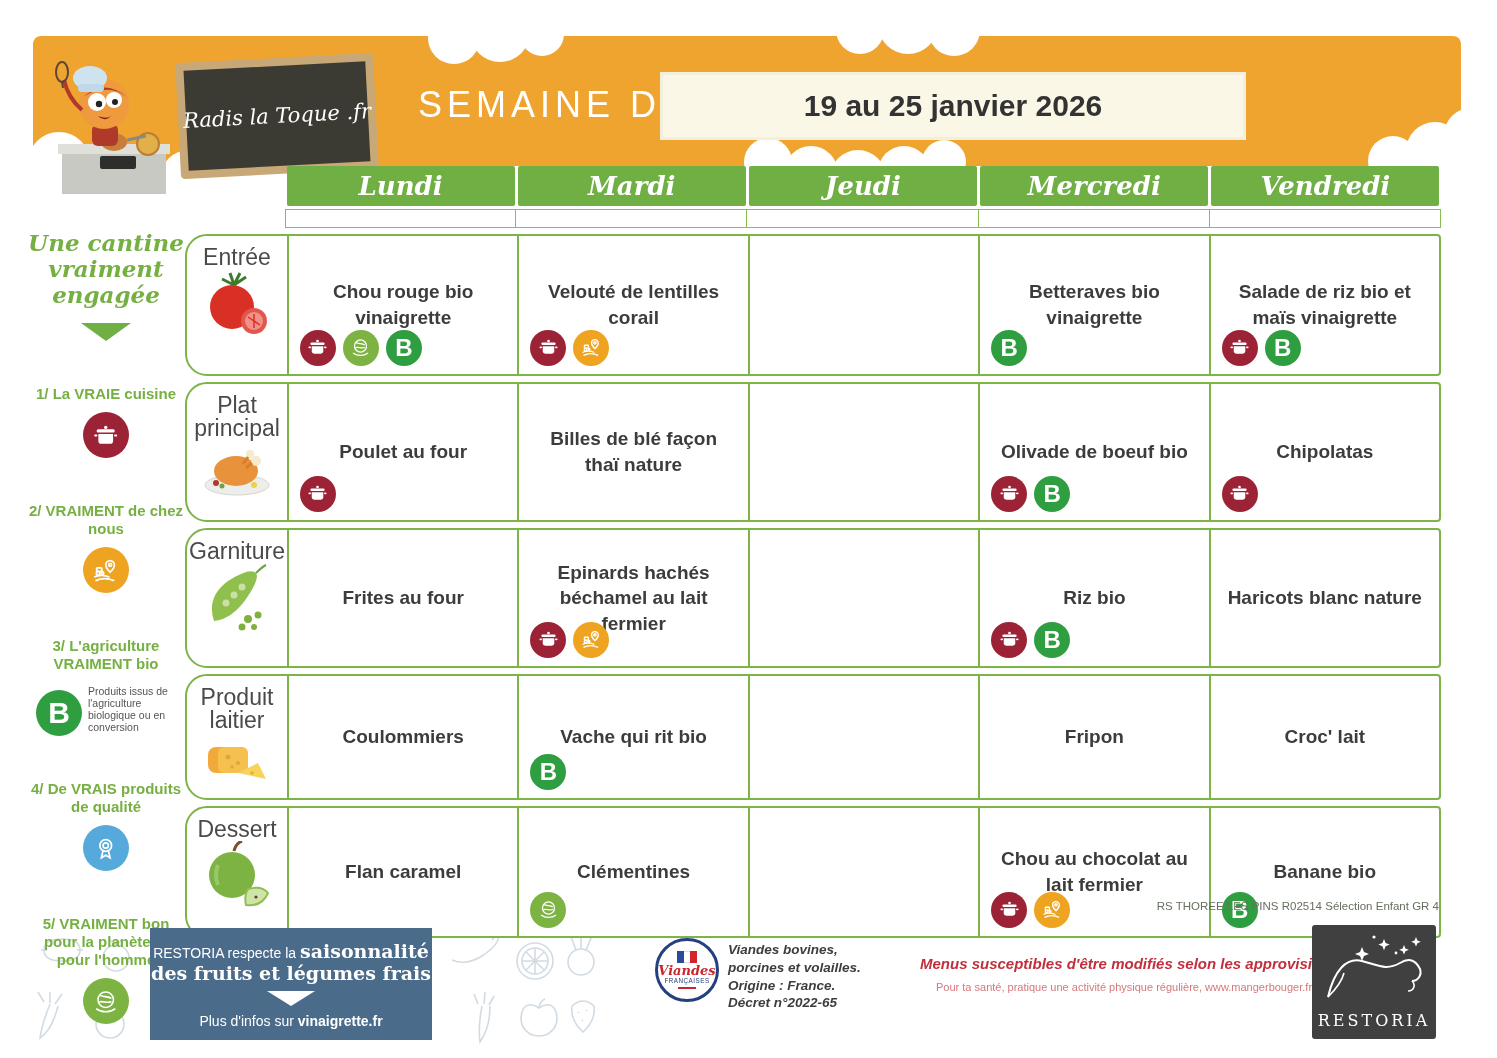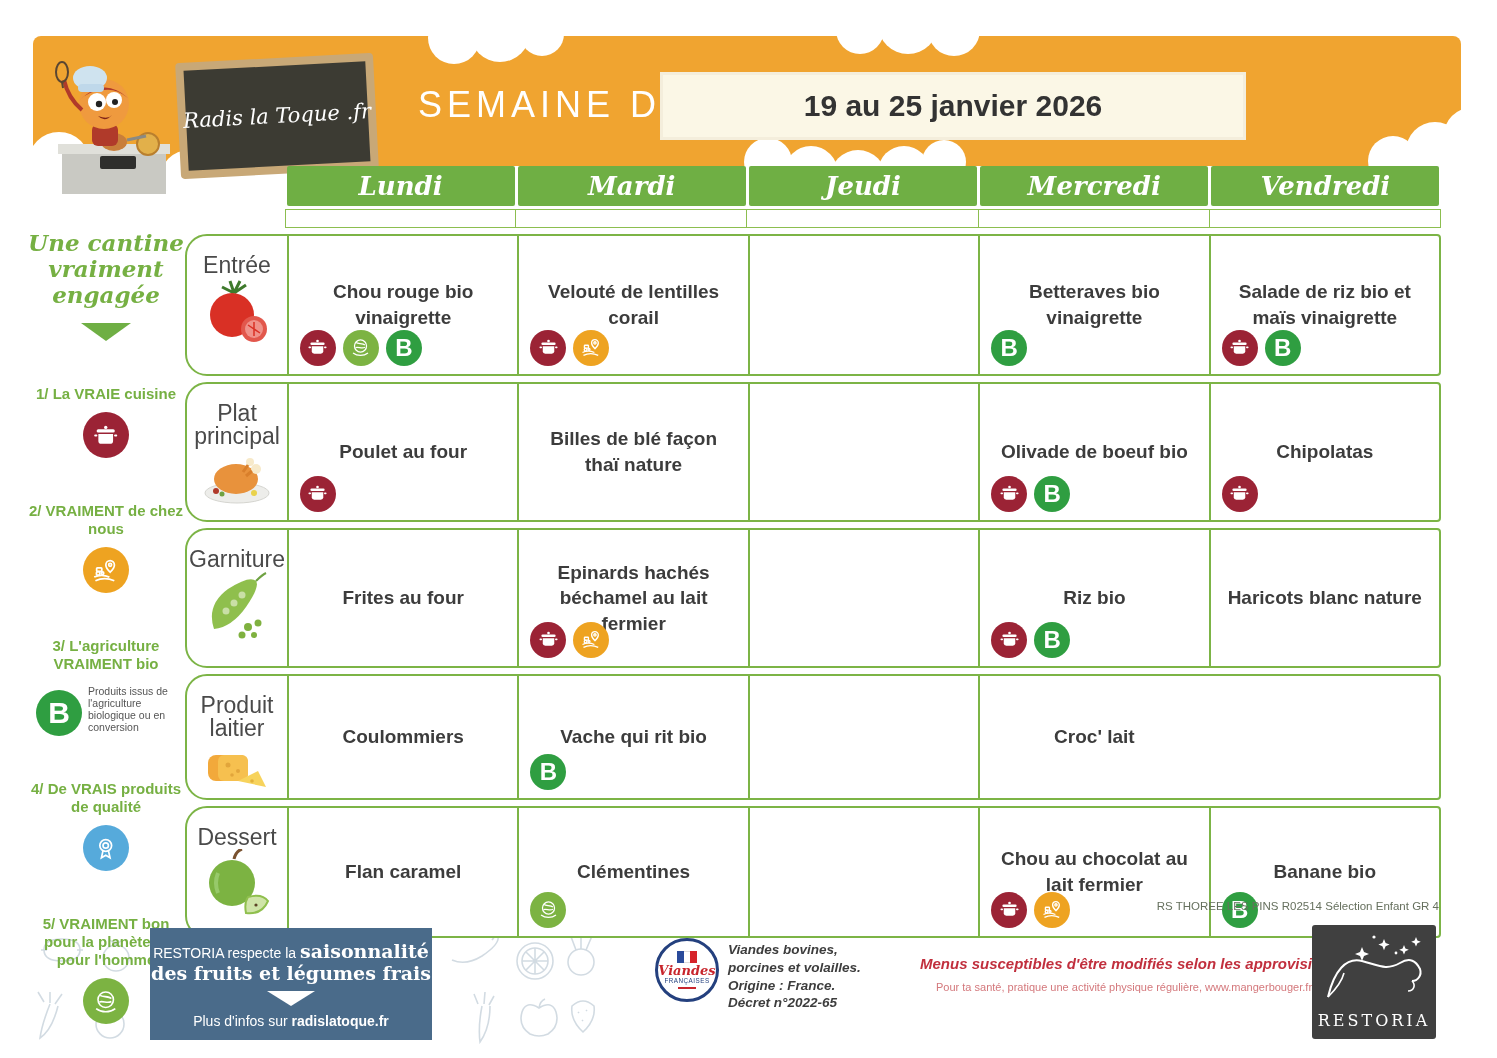--- a/index.html
+++ b/index.html
@@ -49,21 +49,21 @@
   .day-cell{background:#6FAF44;margin:0 1.5px;height:40px;display:flex;align-items:center;
             justify-content:center;color:#fff;font-family:"DejaVu Serif",serif;
             font-style:italic;font-weight:700;font-size:26px;border-radius:2px;}
   .spacer-row{margin-top:3px;}
   .spacer-cell{height:17px;border:1.5px solid #8CBE4F;border-left:none;background:#fff;}
   .spacer-cell.first{border-left:1.5px solid #8CBE4F;}
   .menu-row{margin-top:6px;border:2px solid #7CB446;border-radius:22px 4px 4px 22px;
             background:#fff;}
   .menu-row>div+div{border-left:2px solid #7CB446;}
   .r1{height:138px;}.r2{height:136px;}.r3{height:136px;}.r4{height:122px;}.r5{height:128px;}
-  .row-label{display:flex;flex-direction:column;align-items:center;padding-top:18px;
+  .row-label{display:flex;flex-direction:column;align-items:center;padding-top:10px;
              font-size:23px;color:#4a4a4a;line-height:1.02;text-align:center;}
   .cell{position:relative;display:flex;align-items:center;justify-content:center;
         padding:8px 16px;text-align:center;font-size:19px;font-weight:700;color:#3C3C3C;
         line-height:1.35;}
   .cell .icons{position:absolute;left:11px;bottom:8px;display:flex;gap:7px;}
   
   .doodle{position:absolute;opacity:.55;z-index:3;}
   .doodle svg{stroke:#AEBECB;fill:none;stroke-width:1.6;}
   .bluebox{position:absolute;left:150px;top:928px;width:282px;height:112px;background:#4A6B8A;
            color:#fff;z-index:4;display:flex;flex-direction:column;align-items:center;
@@ -492,20 +492,24 @@
             <span class="badge bio">
               <span class="bletter">B</span>
             </span>
           </span>
       </div>
       <div class="cell">
         <span></span>
         <span class="icons"></span>
       </div>
       <div class="cell">
+        <span>Fripon</span>
+        <span class="icons"></span>
+      </div>
+      <div class="cell">
         <span>Croc' lait</span>
         <span class="icons"></span>
       </div>
     </div>
 
     <div class="grid menu-row r5">
       <div class="row-label">
         <span>Dessert</span>
         <svg width="66" height="72" viewBox="0 0 66 72">
           <path d="M30 10 Q32 2 38 0" stroke="#7A5230" stroke-width="3" fill="none"></path>
@@ -617,21 +621,21 @@
         <path d="M20 7 L14 2 M20 7 L26 2 M20 7 L20 1"></path>
       </svg></div>
 
   <div class="bluebox">
     <div class="bb-line1">
       <span>RESTORIA respecte la </span><span class="bb-script">saisonnalité</span>
     </div>
     <div class="bb-script">des fruits et légumes frais</div>
     <div class="bb-tri"></div>
     <div class="bb-info">
-      <span>Plus d'infos sur </span><b>radislatoque.fr</b>
+      <span>Plus d'infos sur </span><b>vinaigrette.fr</b>
     </div>
   </div>
 
   <div class="vlogo">
     <div class="vflag">
         <i></i>
         <i></i>
         <i></i>
       </div>
     <div class="vname">Viandes</div>

